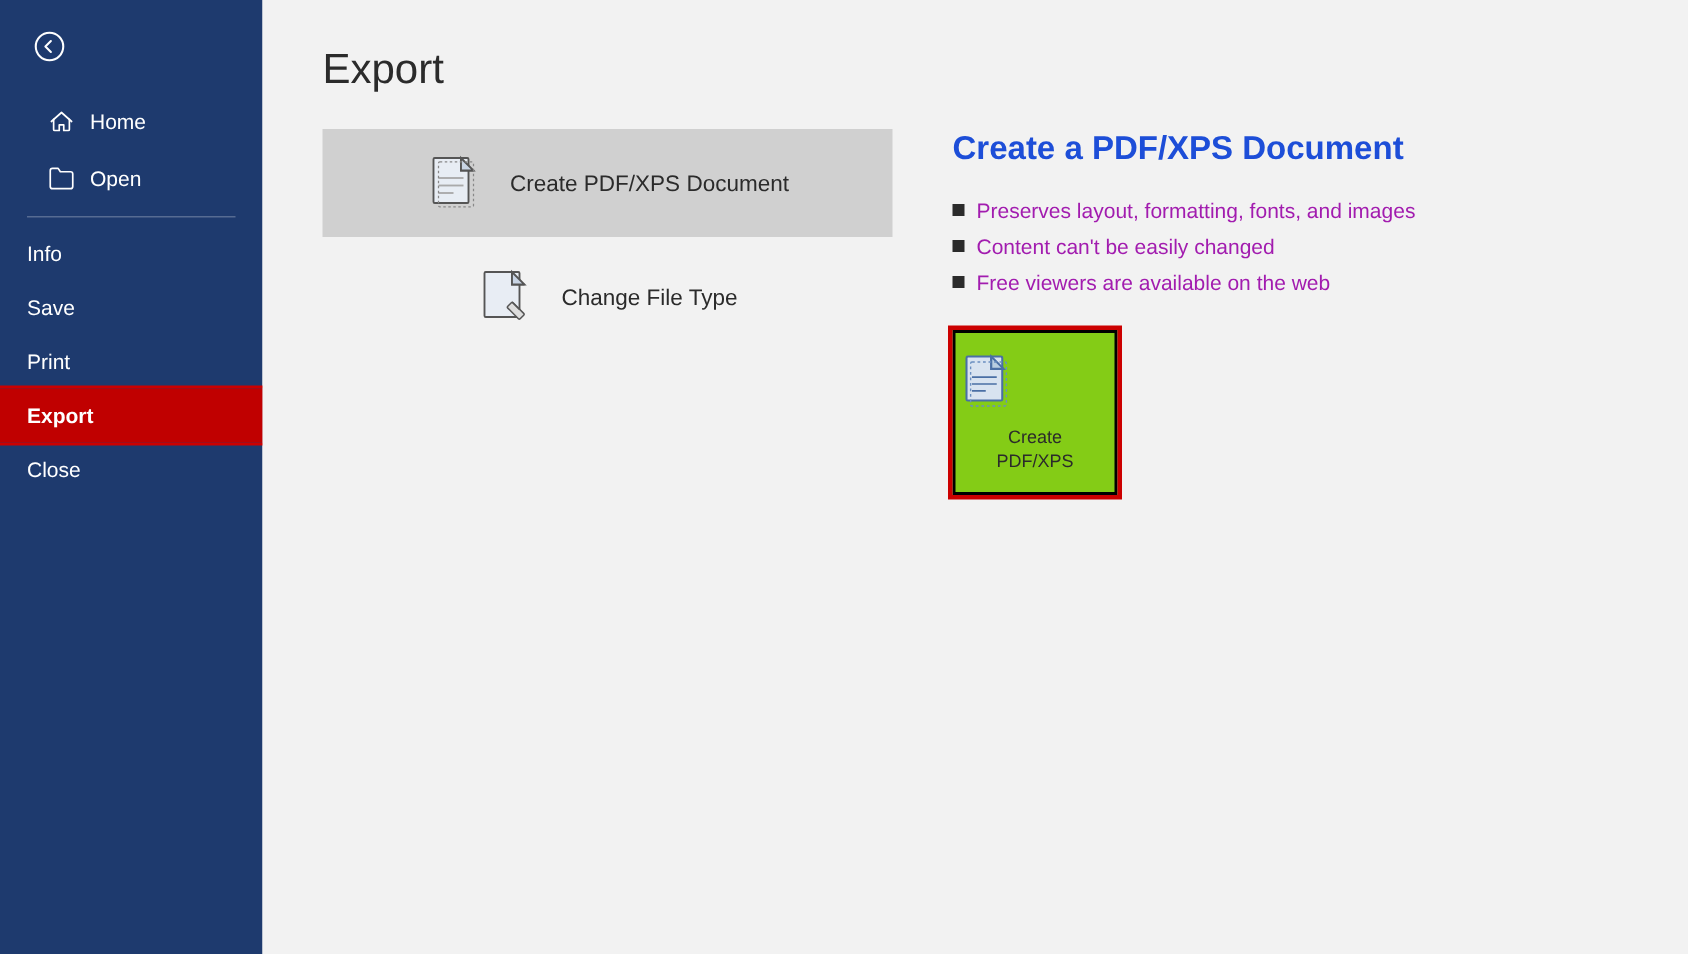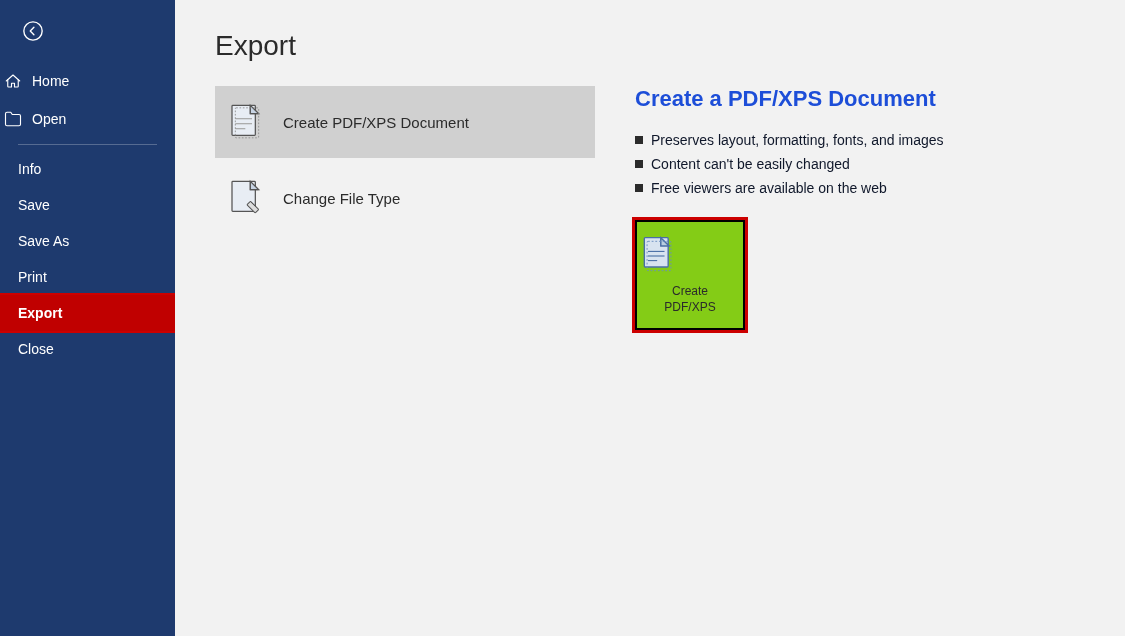--- a/index.html
+++ b/index.html
@@ -40,21 +40,21 @@
       height: 22px;
       stroke: white;
       fill: none;
       stroke-width: 2;
     }
 
     .sidebar-nav-item {
       display: flex;
       align-items: center;
       gap: 10px;
-      padding: 10px 4px;
+      padding: 10px 32px;
       cursor: pointer;
       font-size: 14px;
       color: white;
     }
     .sidebar-nav-item svg {
       width: 18px;
       height: 18px;
       stroke: white;
       fill: none;
       stroke-width: 1.5;
@@ -113,20 +113,21 @@
 
     .option-item {
       display: flex;
       align-items: center;
       gap: 16px;
       padding: 16px 12px;
       cursor: pointer;
       background: transparent;
       border: none;
       text-align: left;
+      justify-content: center;
     }
     .option-item.selected { background: #d0d0d0; }
 
     .option-item svg {
       width: 40px;
       height: 40px;
       flex-shrink: 0;
     }
 
     .option-label {
@@ -155,21 +156,21 @@
       display: flex;
       flex-direction: column;
       gap: 8px;
     }
 
     .detail-bullets li {
       display: flex;
       align-items: flex-start;
       gap: 8px;
       font-size: 14px;
-      color: #0f172a;
+      color: #a21caf;
     }
 
     .bullet-square {
       width: 8px;
       height: 8px;
       background: #2b2b2b;
       flex-shrink: 0;
       margin-top: 4px;
     }
 
@@ -227,23 +228,20 @@
     <span>Open</span>
   </div>
 
   <hr class="sidebar-divider">
 
   <div class="sidebar-text-item">
     <span>Info</span>
   </div>
   <div class="sidebar-text-item">
     <span>Save</span>
-  </div>
-  <div class="sidebar-text-item">
-    <span>Save As</span>
   </div>
   <div class="sidebar-text-item">
     <span>Print</span>
   </div>
   <div class="sidebar-text-item active">
     <span>Export</span>
   </div>
   <div class="sidebar-text-item">
     <span>Close</span>
   </div>

